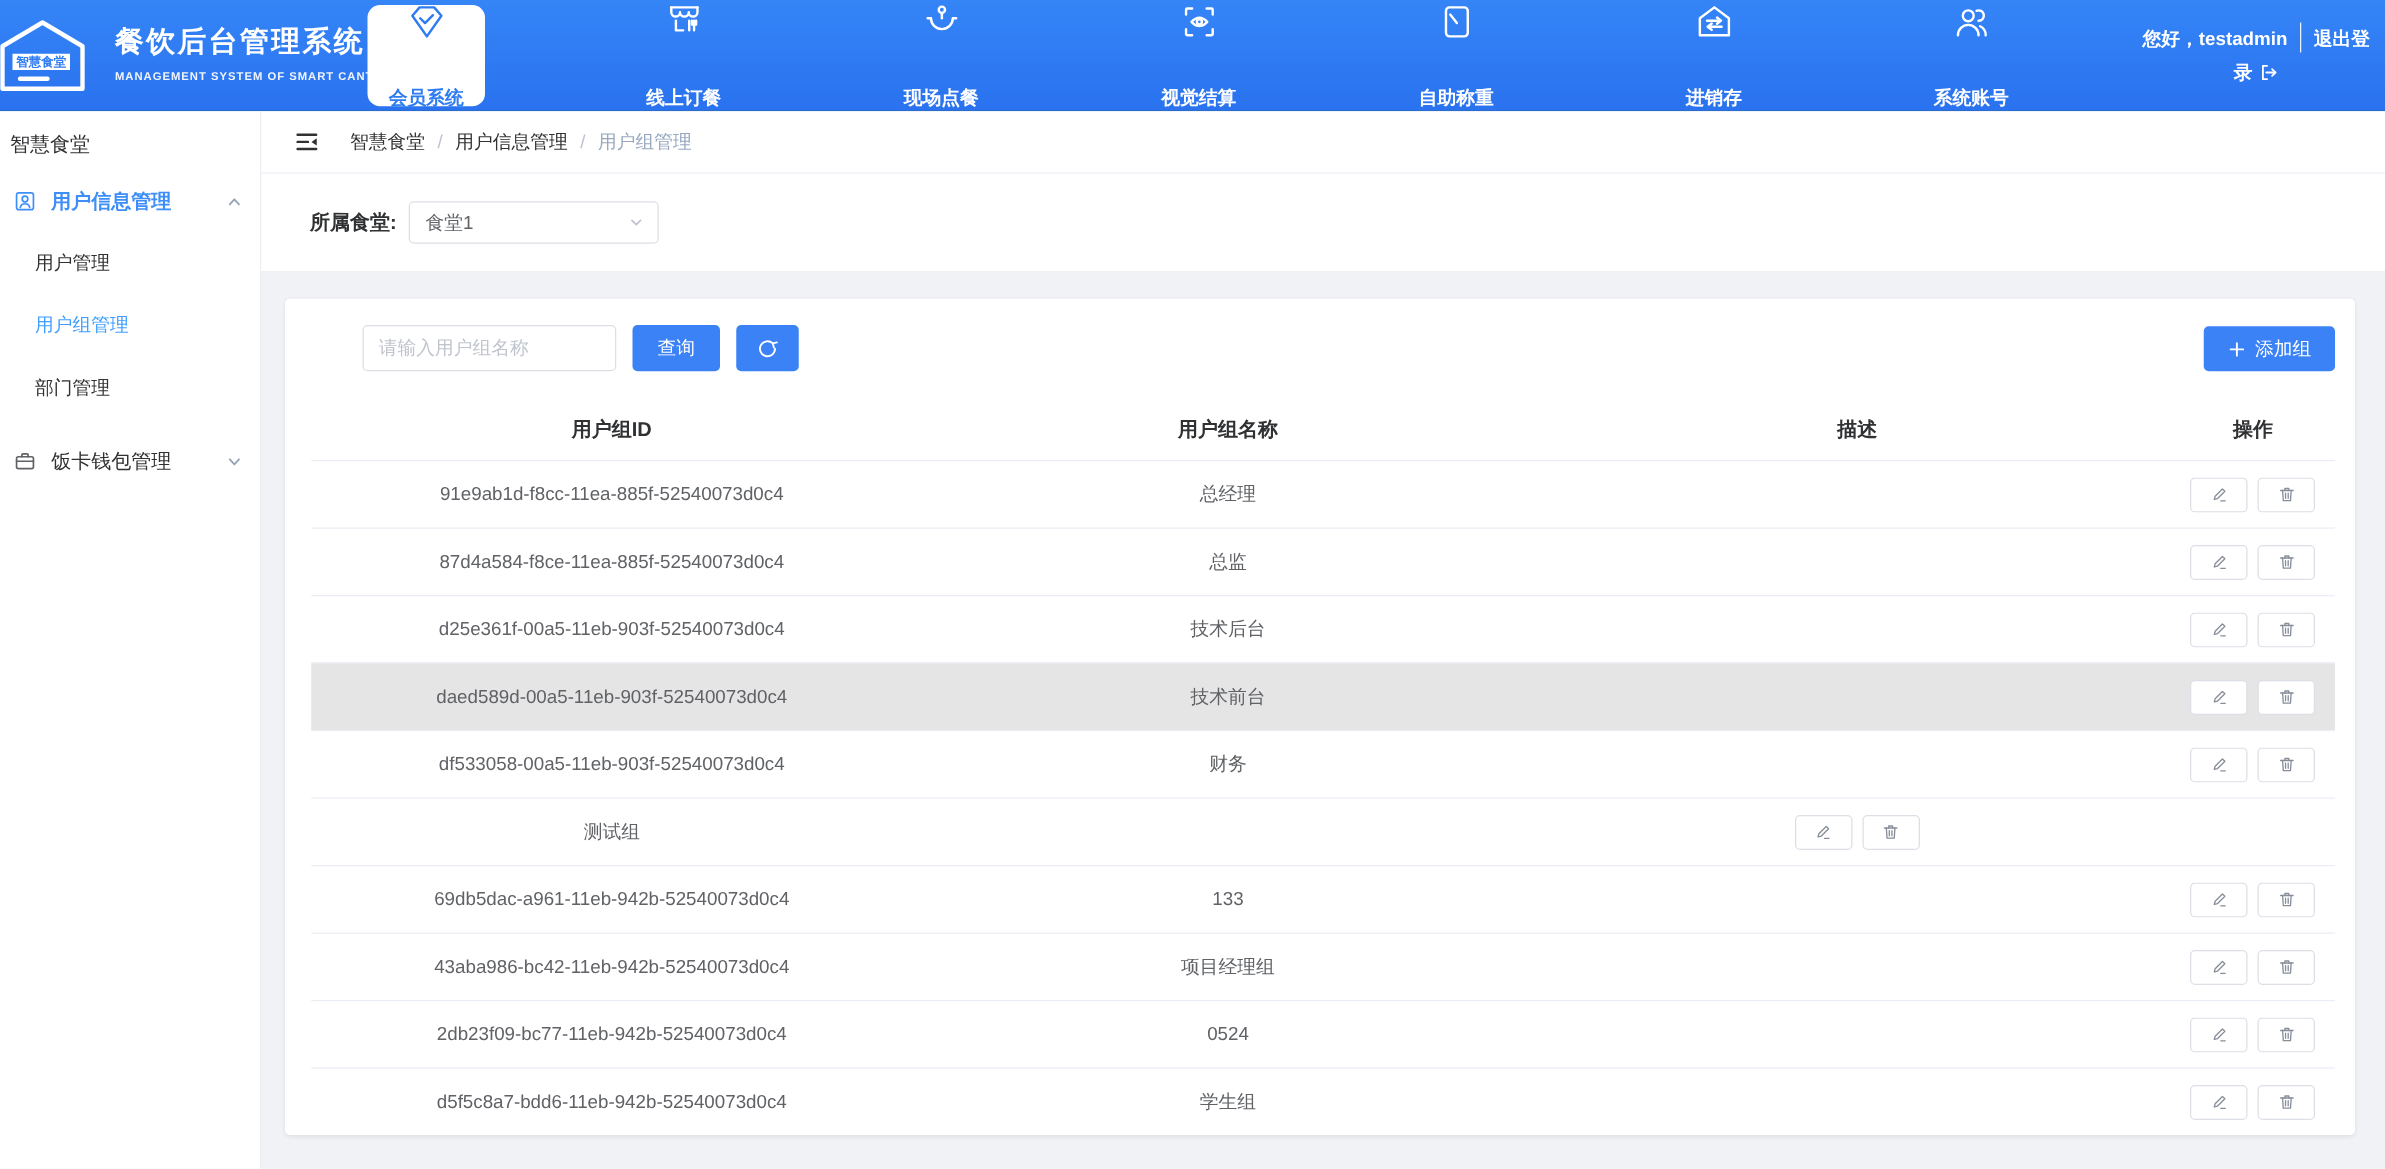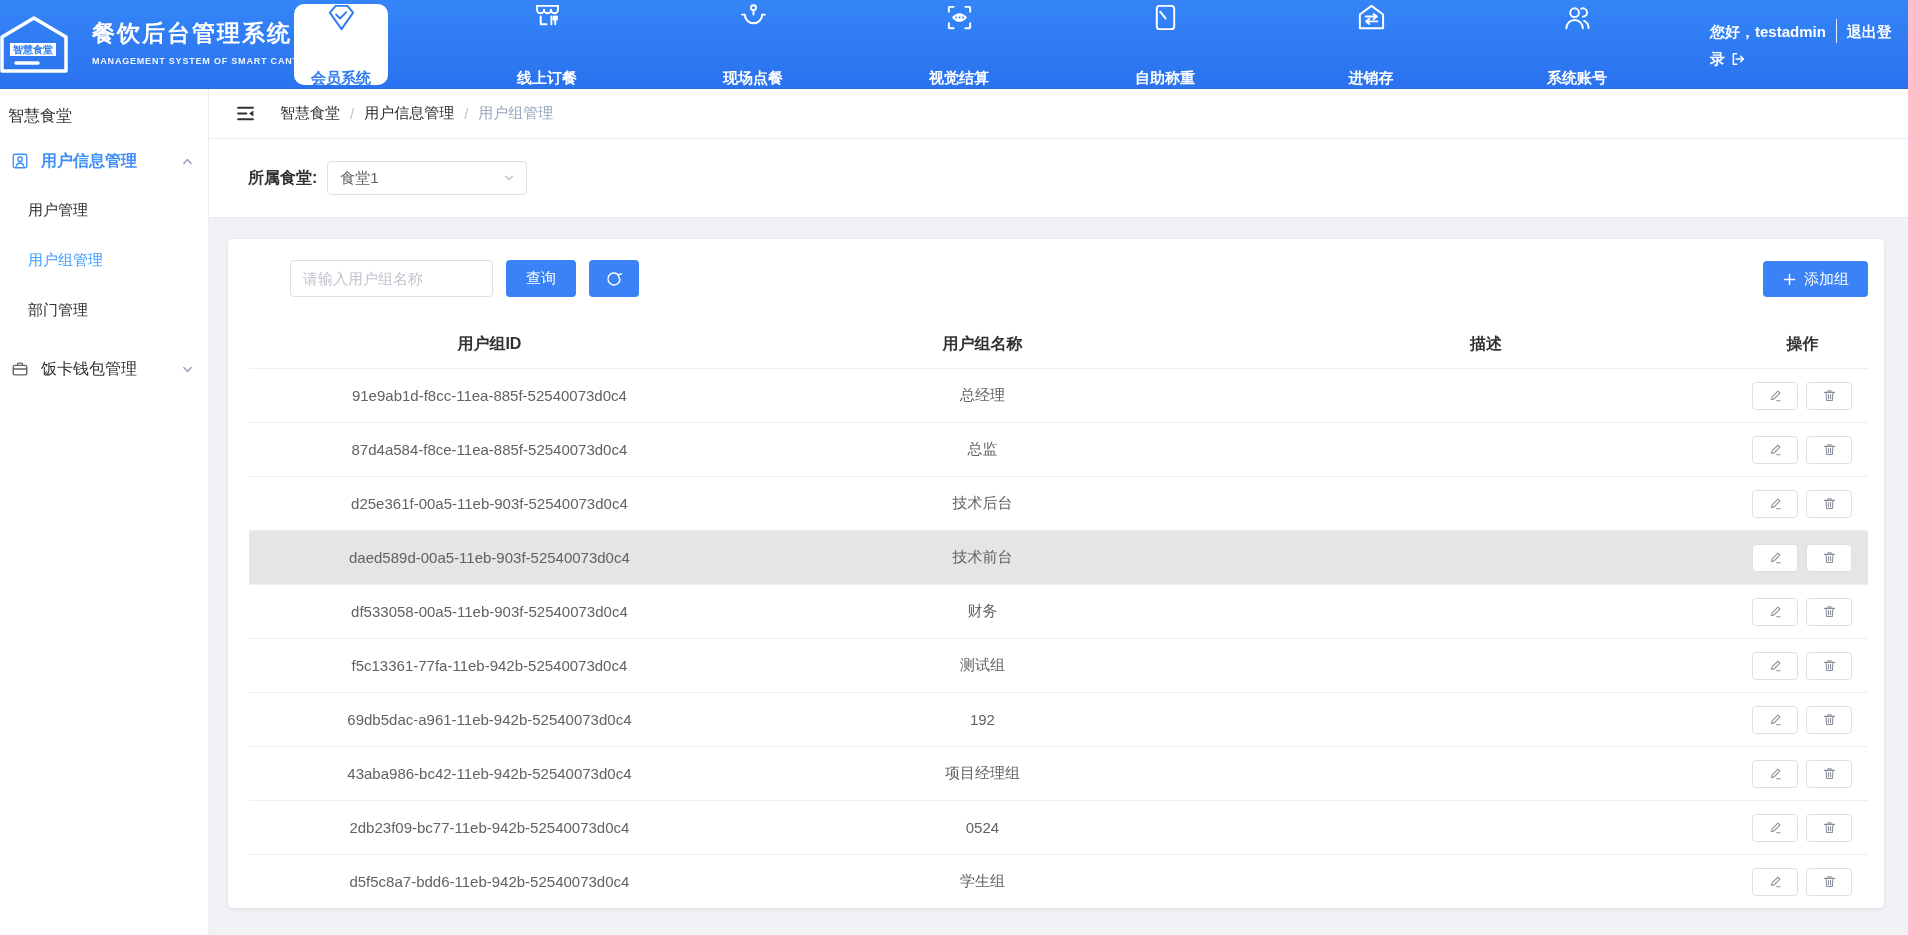--- a/index.html
+++ b/index.html
@@ -30,21 +30,21 @@
   }
   .tab .tab-label { font-size: 15px; font-weight: 700; white-space: nowrap; margin-top: 29px; }
   .tab.active {
     background: #fff; color: #2d7cf2; border-radius: 10px;
     height: 81px; margin-top: 4px;
   }
   .user-area {
     position: absolute; right: 8px; top: 0; height: 89px; width: 190px;
     display: flex; align-items: center; color: #fff;
   }
-  .user-wrap { width: 100%; font-size: 15px; font-weight: 700; line-height: 27px; }
+  .user-wrap { width: 100%; text-align: center; font-size: 15px; font-weight: 700; line-height: 27px; }
   .u-divider { display: inline-block; width: 1px; height: 24px; background: rgba(255,255,255,.9); margin: 0 10px; vertical-align: -6px; }
   .logout-ic { display: inline-block; vertical-align: -3px; margin-left: 5px; }
 
   
   .sidebar {
     position: absolute; left: 0; top: 89px; width: 209px; height: 846px;
     background: #fff; border-right: 1px solid #eceef2;
   }
   .sb-title { padding: 17px 8px 0 8px; font-size: 16px; color: #303133; }
   .sb-item {
@@ -442,21 +442,20 @@
           <path d="M4 7 h16"></path>
           <path d="M9.5 7 V4.5 h5 V7"></path>
           <path d="M6.5 7 l0.9 13 h9.2 l0.9 -13"></path>
           <path d="M10.3 10.5 v6.5 M13.7 10.5 v6.5"></path>
         </svg>
       </span>
     </div>
   </div>
 
   <div class="trow">
-    <div>f5c13361-77fa-11eb-942b-52540073d0c4</div>
     <div>测试组</div>
     <div></div>
     <div class="cell-actions">
       <span class="icon-btn">
         <svg width="15" height="15" viewBox="0 0 24 24" fill="none" stroke="currentColor" stroke-width="1.7" stroke-linecap="round" stroke-linejoin="round">
           <path d="M5.5 18.5 L6.6 14.3 L15.9 5 L19 8.1 L9.7 17.4 L5.5 18.5 Z"></path>
           <path d="M13.8 20.3 h5.7"></path>
         </svg>
       </span>
       <span class="icon-btn">
@@ -465,21 +464,21 @@
           <path d="M9.5 7 V4.5 h5 V7"></path>
           <path d="M6.5 7 l0.9 13 h9.2 l0.9 -13"></path>
           <path d="M10.3 10.5 v6.5 M13.7 10.5 v6.5"></path>
         </svg>
       </span>
     </div>
   </div>
 
   <div class="trow">
     <div>69db5dac-a961-11eb-942b-52540073d0c4</div>
-    <div>192</div>
+    <div>133</div>
     <div></div>
     <div class="cell-actions">
       <span class="icon-btn">
         <svg width="15" height="15" viewBox="0 0 24 24" fill="none" stroke="currentColor" stroke-width="1.7" stroke-linecap="round" stroke-linejoin="round">
           <path d="M5.5 18.5 L6.6 14.3 L15.9 5 L19 8.1 L9.7 17.4 L5.5 18.5 Z"></path>
           <path d="M13.8 20.3 h5.7"></path>
         </svg>
       </span>
       <span class="icon-btn">
         <svg width="15" height="15" viewBox="0 0 24 24" fill="none" stroke="currentColor" stroke-width="1.7" stroke-linecap="round" stroke-linejoin="round">

